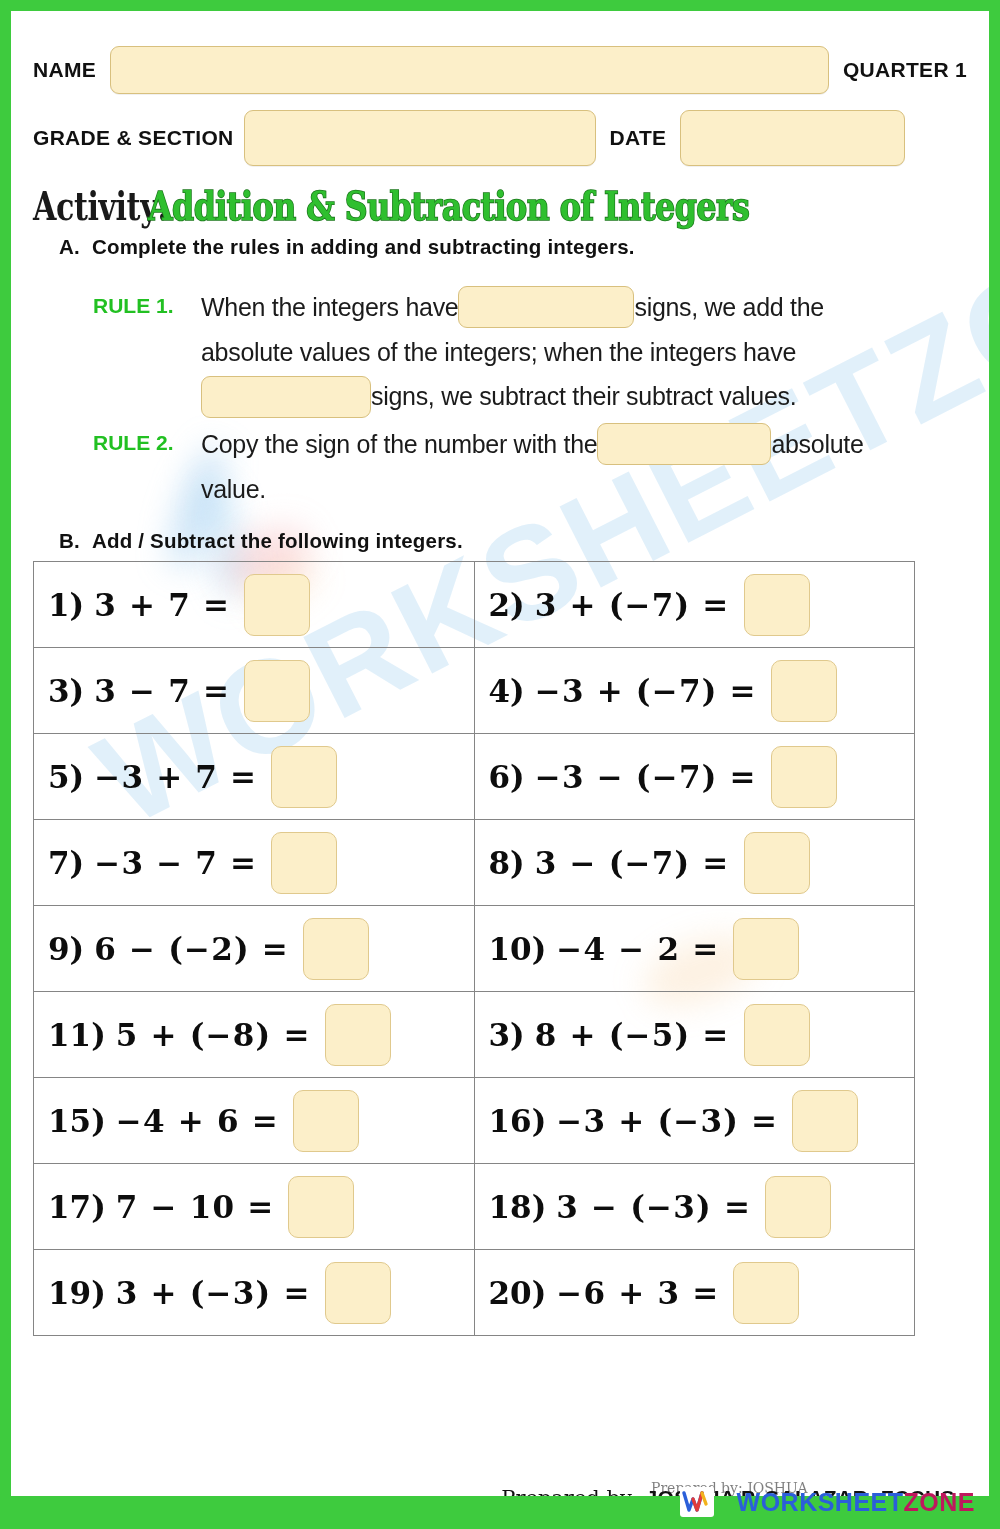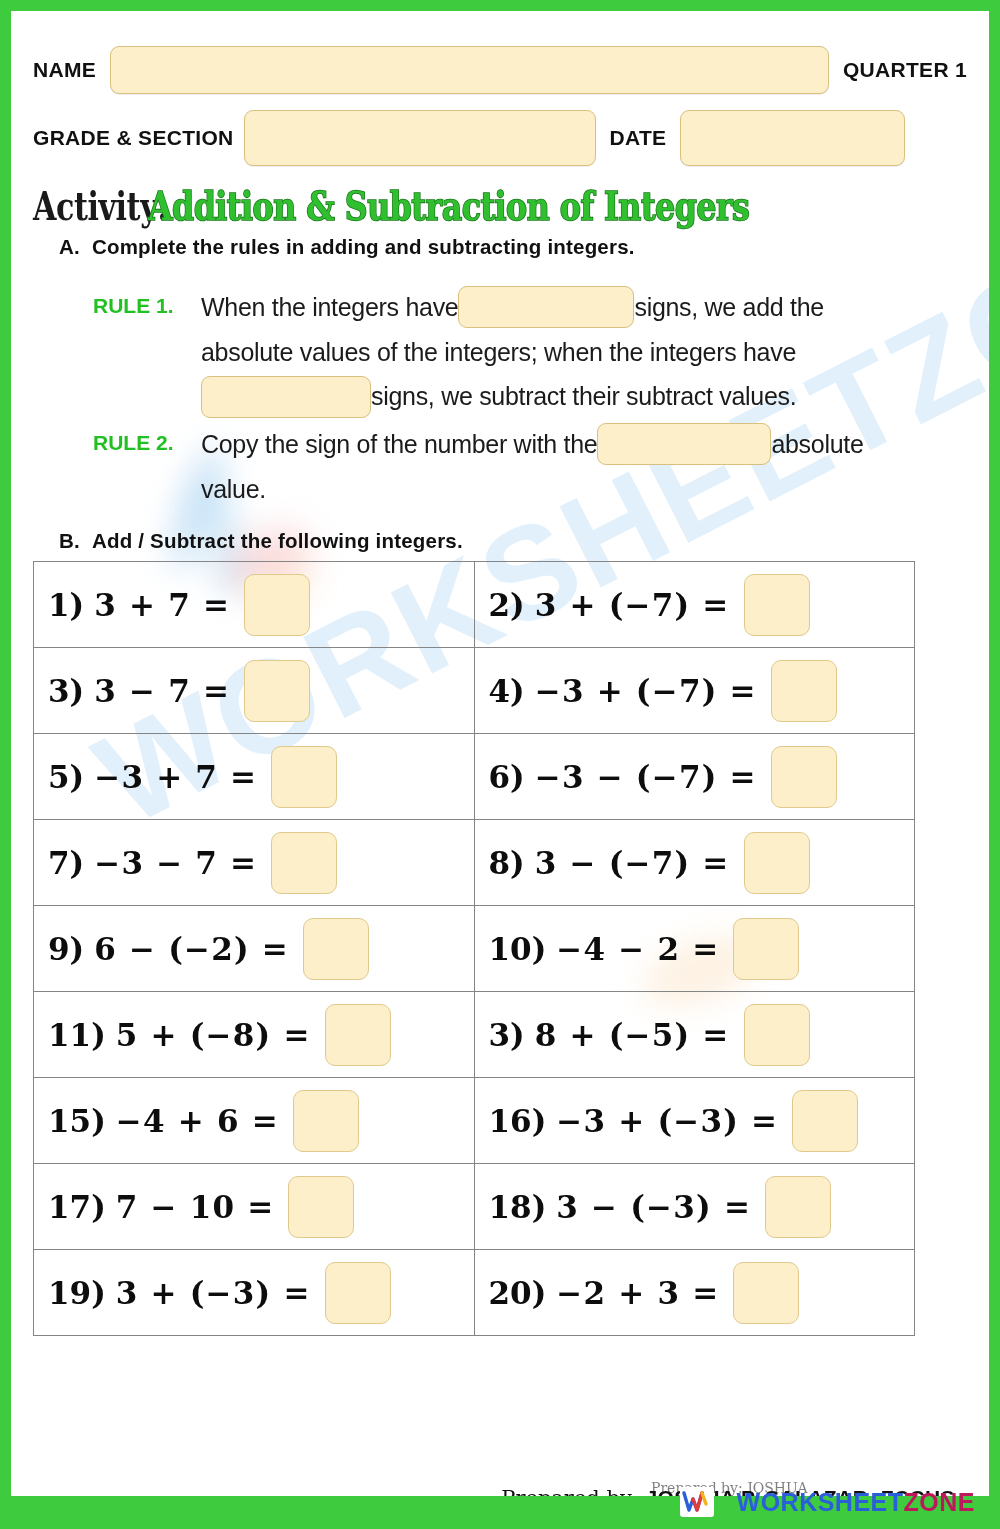--- a/index.html
+++ b/index.html
@@ -466,21 +466,21 @@
             <td>
               <div class="eq">
                 <span class="num">19)</span>
                 <span class="expr">3 + (−3) =</span>
                 <span class="ans"></span>
               </div>
             </td>
             <td>
               <div class="eq">
                 <span class="num">20)</span>
-                <span class="expr">−2 + 3 =</span>
+                <span class="expr">−6 + 3 =</span>
                 <span class="ans"></span>
               </div>
             </td>
           </tr>
         </tbody>
     </table>
 
   </div>
 
   <div id="footer">

